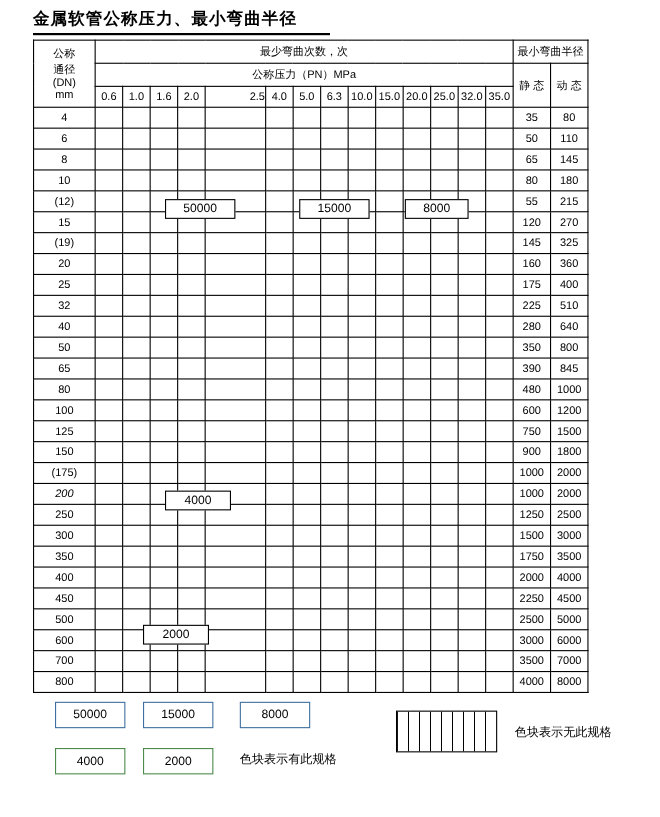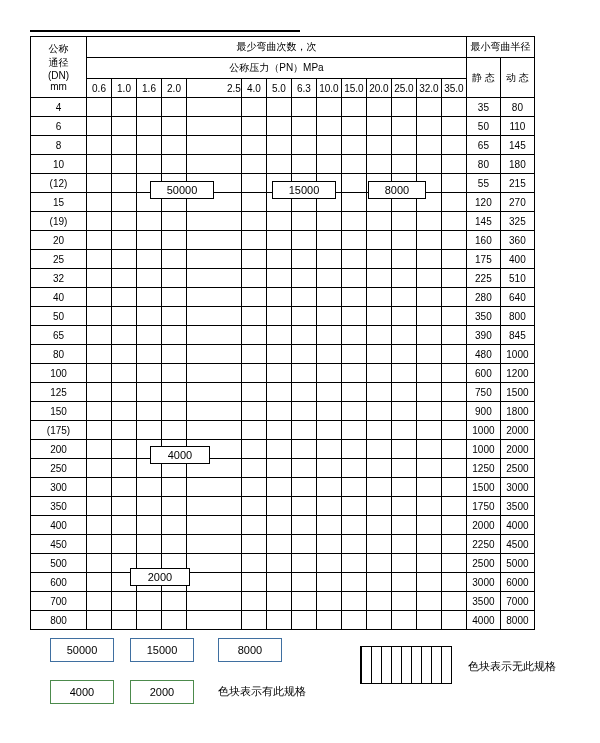--- a/index.html
+++ b/index.html
@@ -73,20 +73,21 @@
     width:90px;height:36px;
     background:
       repeating-linear-gradient(to right,#000 0 1px,#fff 1px 10px);
   }
 </style>
 </head>
 <body>
 
 <div id="root">
 
+  <div class="title">金属软管公称压力、最小弯曲半径</div>
   <div class="title-underline"></div>
 
   <table class="grid">
     <colgroup id="cols">
         <col style="width:56px">
         <col style="width:25px">
         <col style="width:25px">
         <col style="width:25px">
         <col style="width:25px">
         <col style="width:25px">
@@ -472,21 +473,21 @@
           <td class="c-none vcell"></td>
           <td class="c-none vcell"></td>
           <td class="c-none vcell"></td>
           <td class="c-none vcell"></td>
           <td class="c-none vcell"></td>
           <td class="c-none vcell"></td>
           <td class="vcell">1000</td>
           <td class="vcell">2000</td>
         </tr>
         <tr class="rowh">
-          <td class="hdr vcell" style="height: 18px;">200</td>
+          <td class="hdr vcell" style="height: 18px; font-style: italic;">200</td>
           <td class="c-lgreen vcell"></td>
           <td class="c-lgreen vcell"></td>
           <td class="c-lgreen vcell"></td>
           <td class="c-lgreen vcell"></td>
           <td class="c-lgreen vcell"></td>
           <td class="c-none vcell"></td>
           <td class="c-none vcell"></td>
           <td class="c-none vcell"></td>
           <td class="c-none vcell"></td>
           <td class="c-none vcell"></td>

